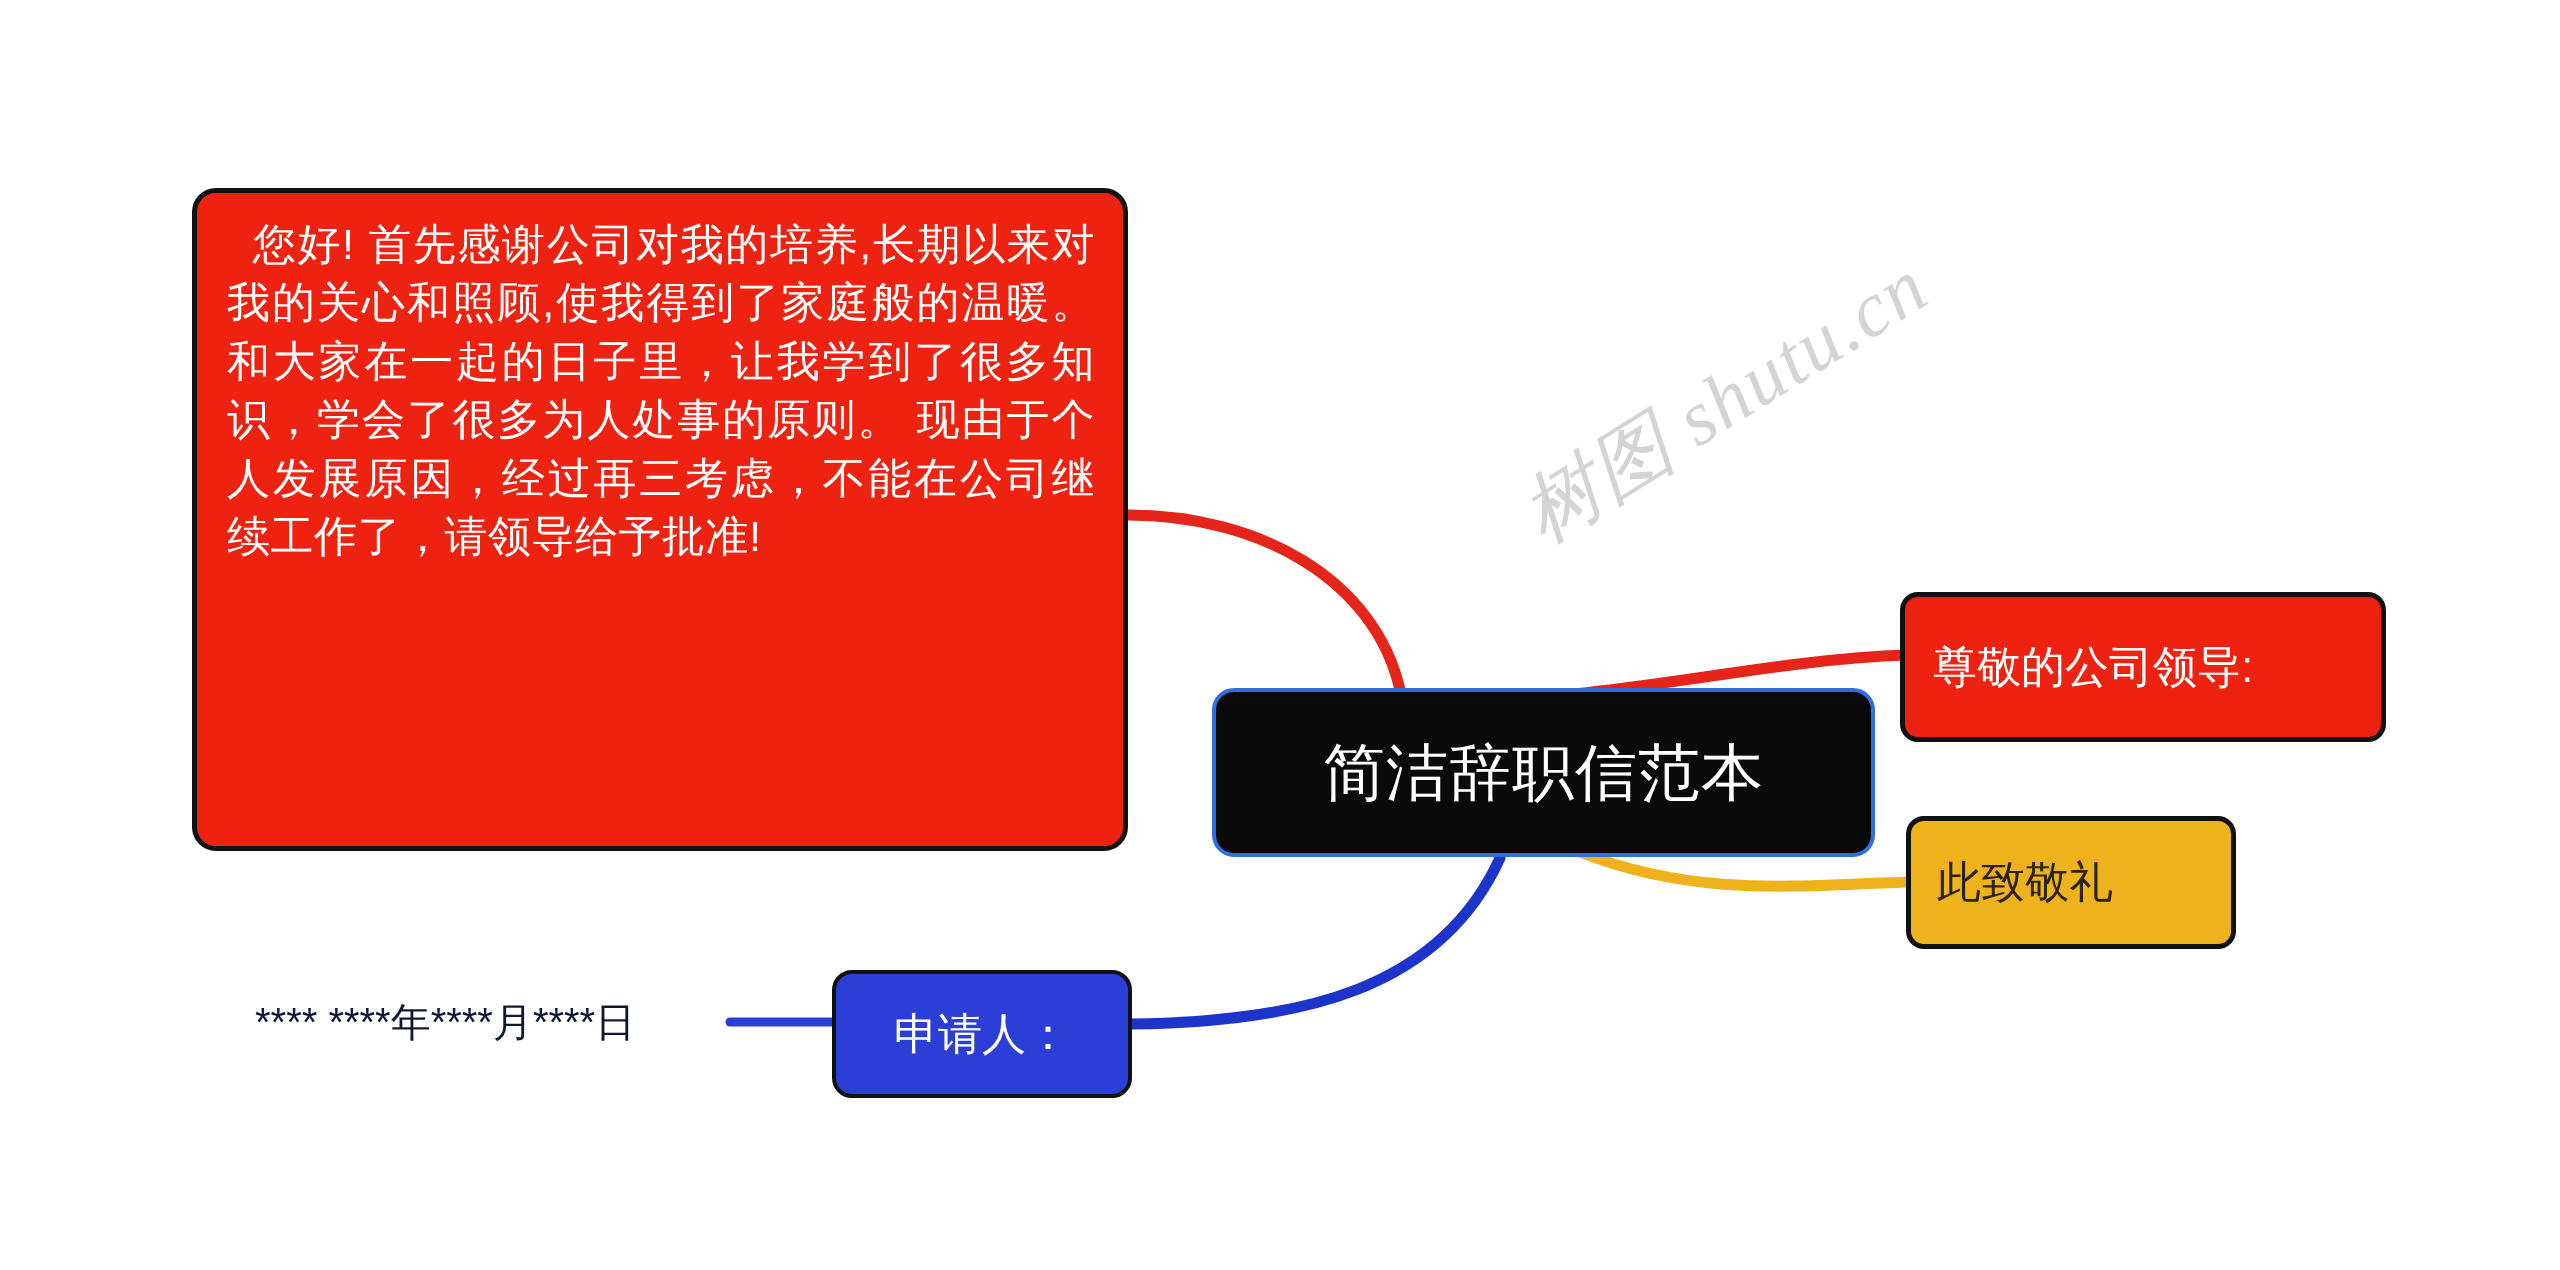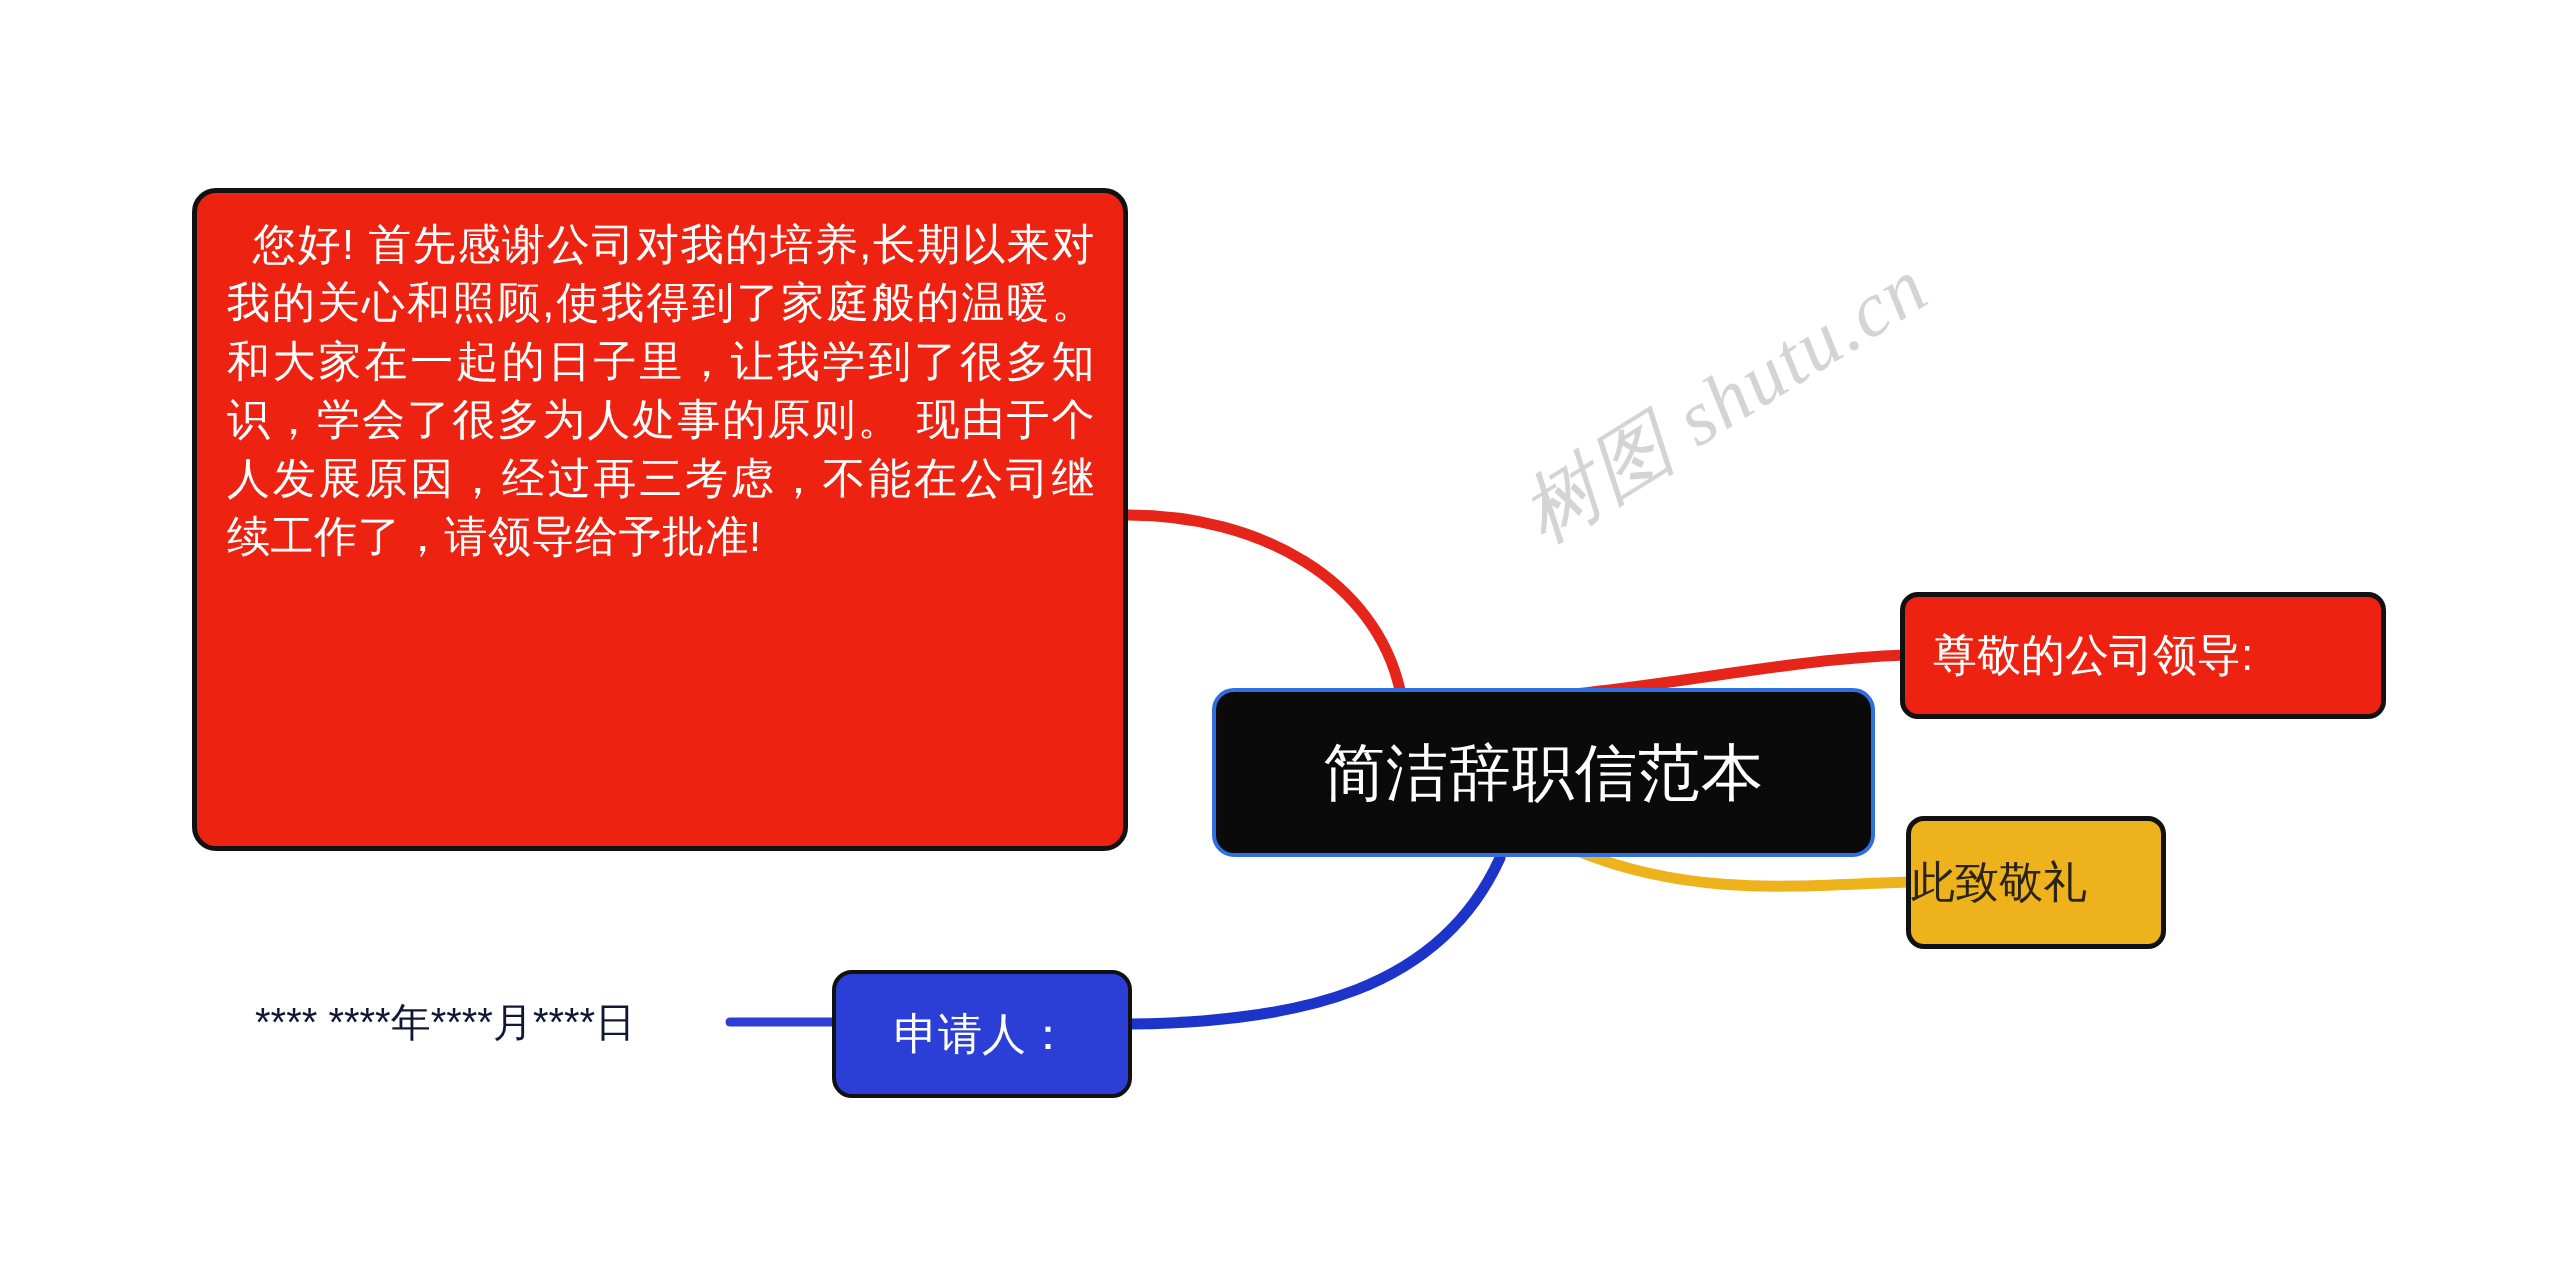--- a/index.html
+++ b/index.html
@@ -90,40 +90,41 @@
     color: #ffffff;
     font-size: 62px;
     letter-spacing: 1px;
     white-space: nowrap;
   }
 
   .node-salutation {
     left: 1900px;
     top: 592px;
     width: 486px;
-    height: 127px;
+    height: 150px;
     background: #ee2211;
     border: 5px solid #111111;
     border-radius: 18px;
     padding-left: 28px;
   }
   .node-salutation .txt {
     color: #ffffff;
     font-size: 44px;
     white-space: nowrap;
   }
 
   .node-closing {
     left: 1906px;
     top: 816px;
-    width: 260px;
+    width: 330px;
     height: 133px;
     background: #eeb31c;
     border: 5px solid #111111;
     border-radius: 18px;
+    padding-left: 26px;
   }
   .node-closing .txt {
     color: #2b2416;
     font-size: 44px;
     white-space: nowrap;
   }
 
   .node-applicant {
     left: 832px;
     top: 970px;

